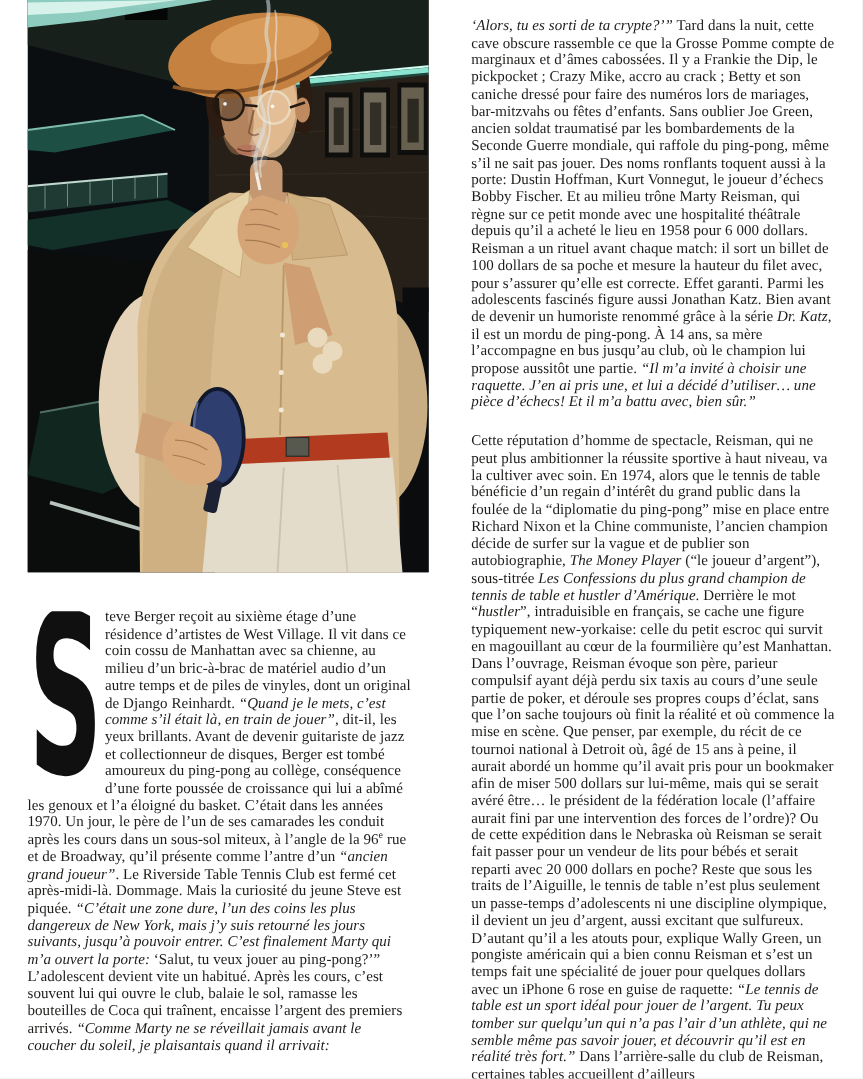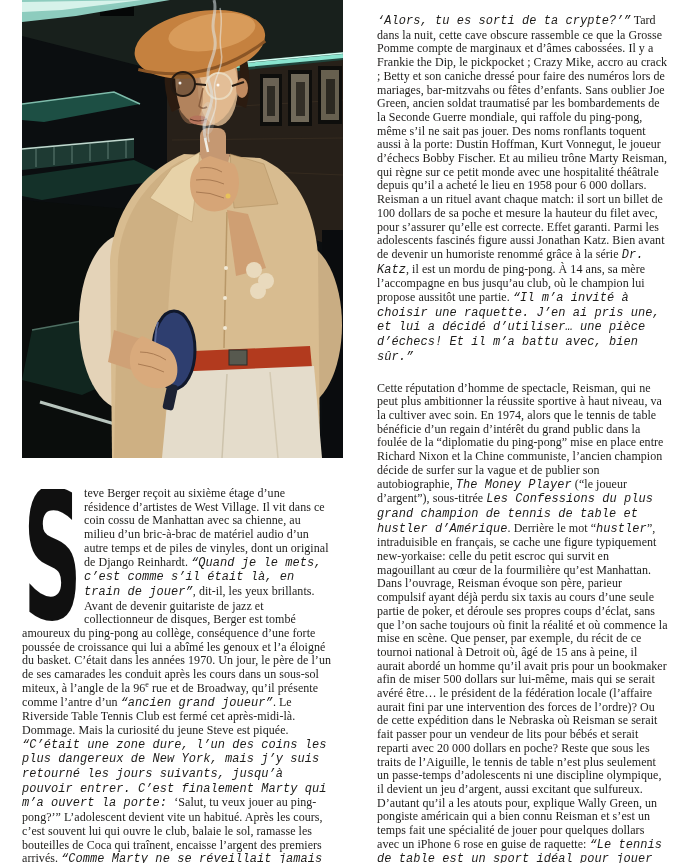--- a/index.html
+++ b/index.html
@@ -6,21 +6,21 @@
   .page{position:relative;width:690px;height:863px;background:#ffffff;overflow:hidden;
         font-family:"Liberation Serif",serif;color:#1d1c1a;}
   .photo{position:absolute;left:22px;top:0;width:321px;height:458px;}
   .photo svg{display:block;}
   .col{position:absolute;font-size:12px;line-height:13.7px;text-align:left;
        letter-spacing:0.05px;}
   .col-left{left:22px;top:487px;width:309px;}
   .col-right{left:377px;top:14px;width:291px;}
   .para{margin:0;}
   .para + .para{margin-top:17px;}
-  .it{font-style:italic;font-family:Liberation Mono, monospace;}
+  .it{font-style:italic;}
   sup{font-size:8px;line-height:0;vertical-align:super;}
   .dropcap{float:left;width:60px;height:137px;margin:2px 2px 0 0;}
   .dropcap text{font-family:"DejaVu Sans",sans-serif;font-weight:bold;fill:#101010;}
 </style>
 </head>
 <body>
 
 <div class="page">
 
   <div class="photo">

